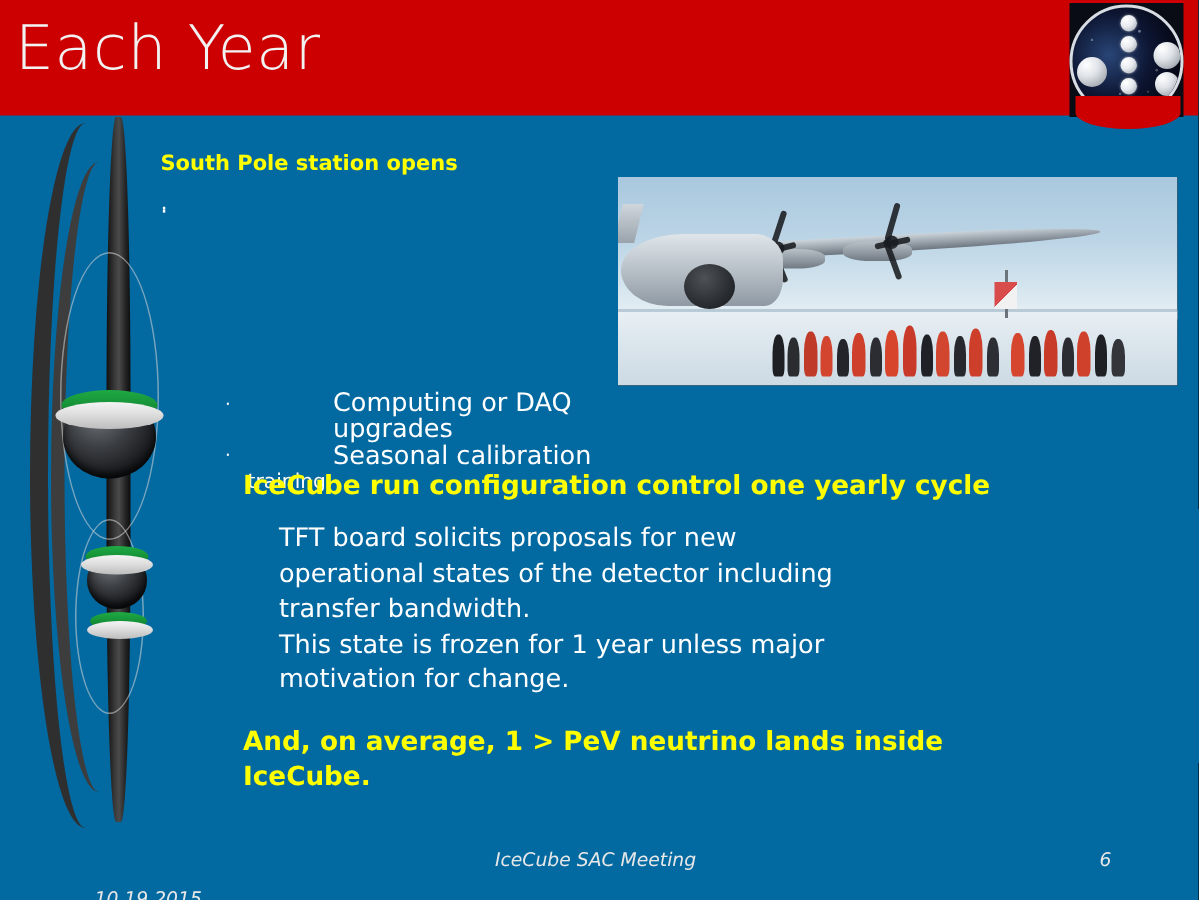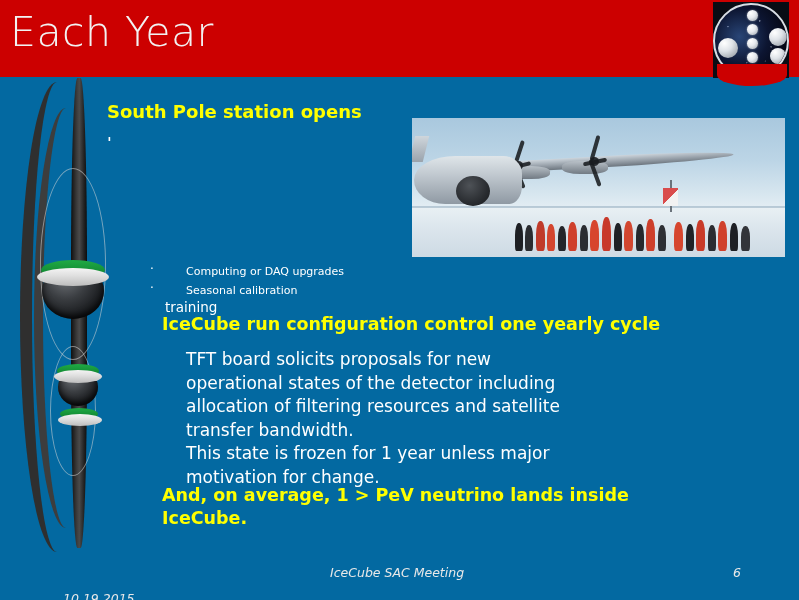--- a/index.html
+++ b/index.html
@@ -151,21 +151,21 @@
     border-radius: 50%;
     background: linear-gradient(180deg, #1faa44 0%, #0c7a2c 100%);
   }
 
   
   #heading-south-pole {
     position: absolute;
     left: 107px;
     top: 101px;
     font-family: "DejaVu Sans", sans-serif;
-    font-size: 18px;
+    font-size: 14px;
     font-weight: bold;
     color: #FFFF00;
     white-space: nowrap;
   }
 
   #bullets {
     position: absolute;
     left: 105px;
     top: 128px;
     width: 300px;
@@ -204,23 +204,23 @@
   .sub-dot {
     position: absolute;
     left: 2px;
     top: 0px;
     color: #ffffff;
     font-size: 12px;
     line-height: 17px;
   }
   .sub-text {
     display: inline-block;
-    margin-left: 38px;
-    font-family: "DejaVu Sans", sans-serif;
-    font-size: 11px;
+    margin-left: 74px;
+    font-family: "DejaVu Sans", sans-serif;
+    font-size: 17px;
     color: #ffffff;
     line-height: 17px;
   }
   .sub-wrap {
     font-family: "DejaVu Sans", sans-serif;
     font-size: 13.5px;
     color: #ffffff;
     line-height: 17px;
     margin-left: 17px;
   }
@@ -432,21 +432,20 @@
       <span class="sub-text">Seasonal calibration</span>
     </div>
     <div class="sub-wrap">training</div>
   </div>
 
   <div id="heading-runconfig">IceCube run configuration control one yearly cycle</div>
 
   <div id="paragraph-tft">
     <div>TFT board solicits proposals for new</div>
     <div>operational states of the detector including</div>
-    <div>allocation of filtering resources and satellite</div>
     <div>transfer bandwidth.</div>
     <div>This state is frozen for 1 year unless major</div>
     <div>motivation for change.</div>
   </div>
 
   <div id="closing-yellow">
     <div>And, on average, 1 &gt; PeV neutrino lands inside</div>
     <div>IceCube.</div>
   </div>
 

